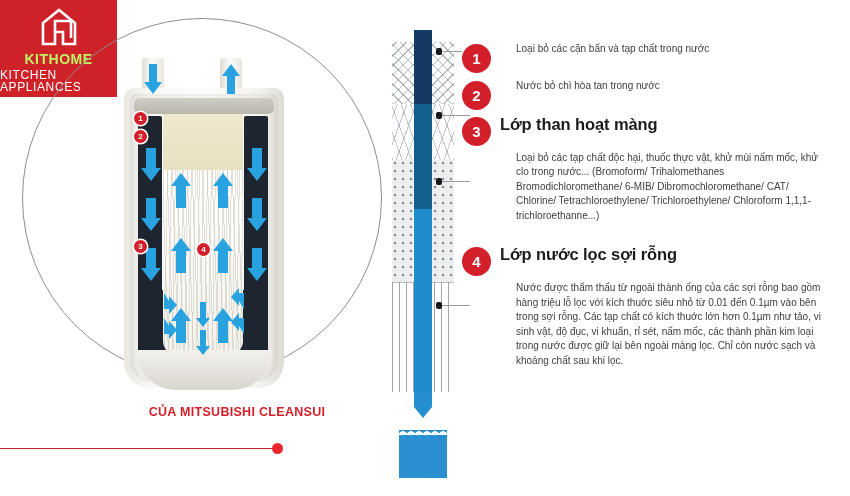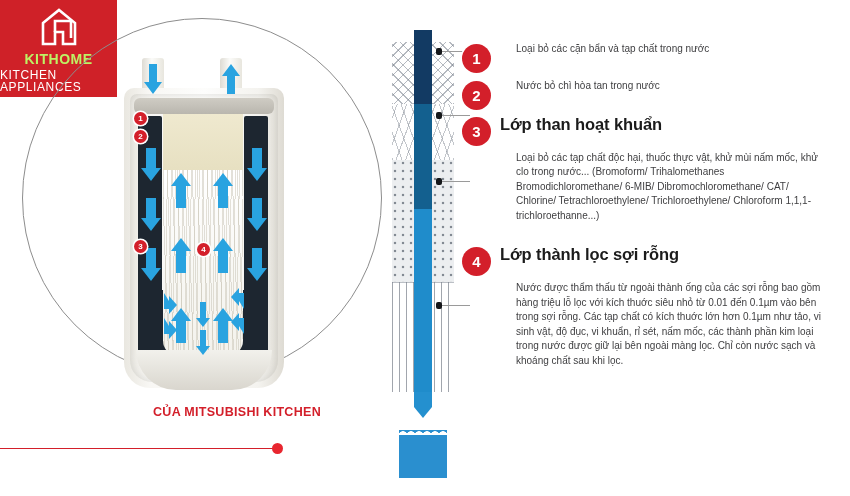--- a/index.html
+++ b/index.html
@@ -227,21 +227,21 @@
       </g>
     </svg>
 
     <div class="badge mini" style="left:26px;top:54px;">1</div>
     <div class="badge mini" style="left:26px;top:72px;">2</div>
     <div class="badge mini" style="left:26px;top:182px;">3</div>
     <div class="badge mini" style="left:89px;top:185px;">4</div>
   </div>
 
   <div class="caption">
-    <div>CỦA MITSUBISHI KITCHEN</div>
+    <div>CỦA MITSUBISHI CLEANSUI</div>
   </div>
   <div class="cap-rule"></div>
   <div class="cap-dot"></div>
 
   <div class="column">
     <div class="col-seg seg-mesh" style="top:12px;height:62px;"></div>
     <div class="col-seg seg-wave" style="top:74px;height:56px;"></div>
     <div class="col-seg seg-carbon" style="top:130px;height:122px;"></div>
     <div class="col-seg seg-hollow" style="top:252px;height:110px;"></div>
 
@@ -275,27 +275,27 @@
     <div class="item" id="item-2">
       <div class="badge big">2</div>
       <div class="item-body">
         <p class="item-desc">Nước bỏ chì hòa tan trong nước</p>
       </div>
     </div>
 
     <div class="item" id="item-3">
       <div class="badge big">3</div>
       <div class="item-body">
-        <p class="item-title">Lớp than hoạt khuẩn</p>
+        <p class="item-title">Lớp than hoạt màng</p>
         <p class="item-desc">Loại bỏ các tạp chất độc hại, thuốc thực vật, khử mùi nấm mốc, khử clo trong nước... (Bromoform/ Trihalomethanes Bromodichloromethane/ 6-MIB/ Dibromochloromethane/ CAT/ Chlorine/ Tetrachloroethylene/ Trichloroethylene/ Chloroform 1,1,1-trichloroethanne...)</p>
       </div>
     </div>
 
     <div class="item" id="item-4">
       <div class="badge big">4</div>
       <div class="item-body">
-        <p class="item-title">Lớp thành lọc sợi rỗng</p>
+        <p class="item-title">Lớp nước lọc sợi rỗng</p>
         <p class="item-desc">Nước được thẩm thấu từ ngoài thành ống của các sợi rỗng bao gồm hàng triệu lỗ lọc với kích thuớc siêu nhỏ từ 0.01 đến 0.1µm vào bên trong sợi rỗng. Các tạp chất có kích thuớc lớn hơn 0.1µm như tảo, vi sinh vật, độ đục, vi khuẩn, rỉ sét, nấm mốc, các thành phần kim loại trong nước được giữ lại bên ngoài màng lọc. Chỉ còn nước sạch và khoáng chất sau khi lọc.</p>
       </div>
     </div>
 
   </div>
 </div>
 
 </body></html>

